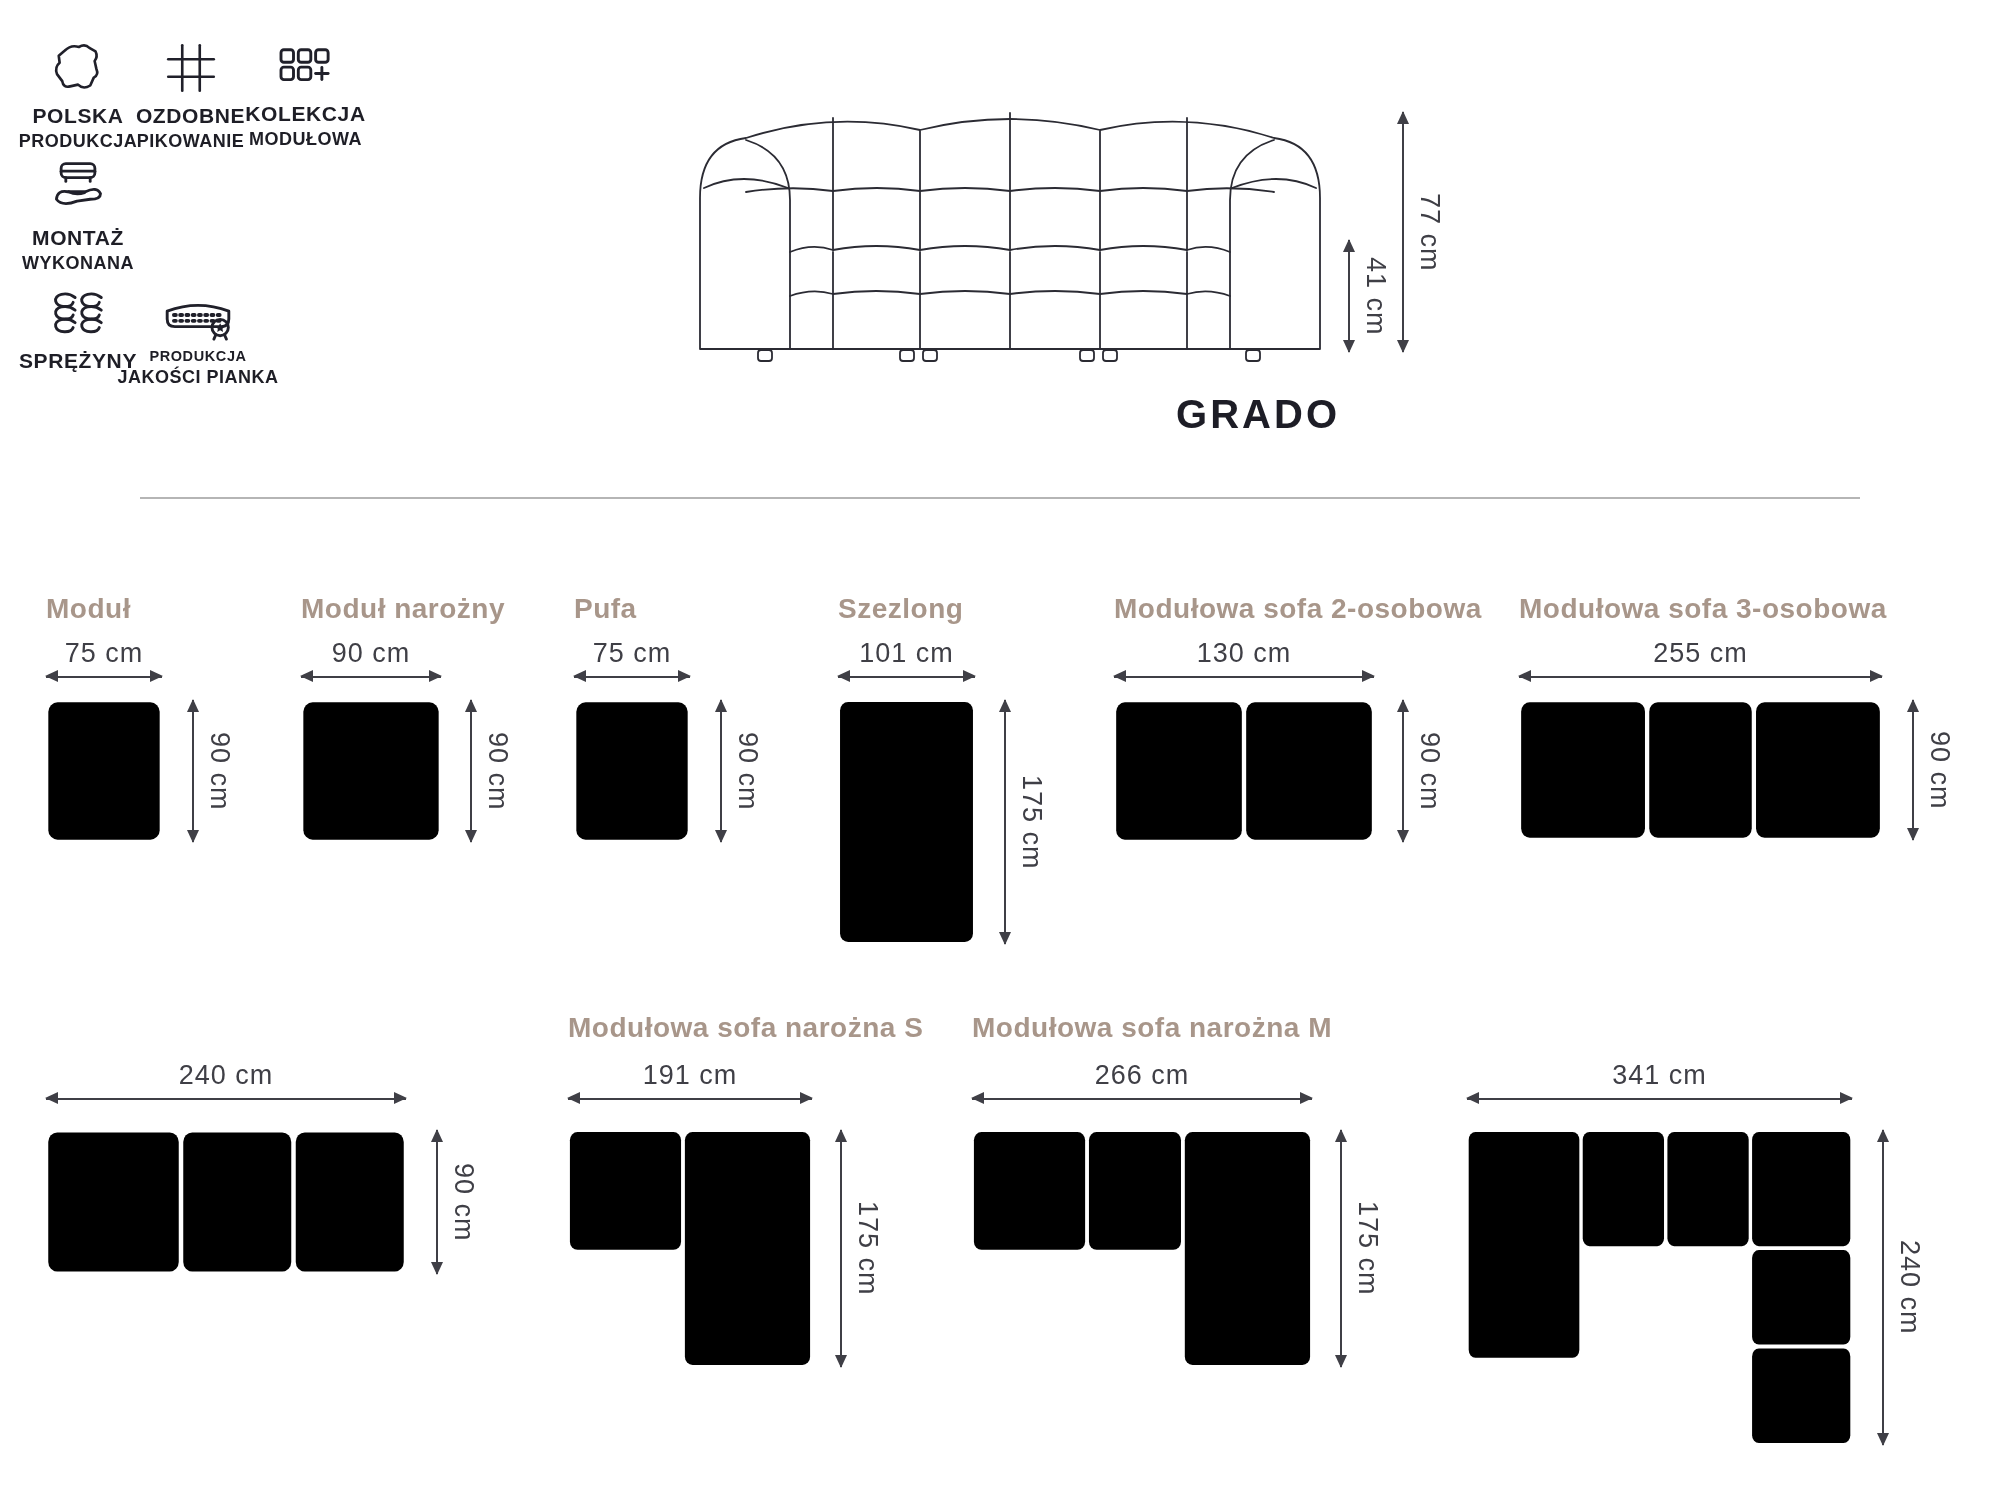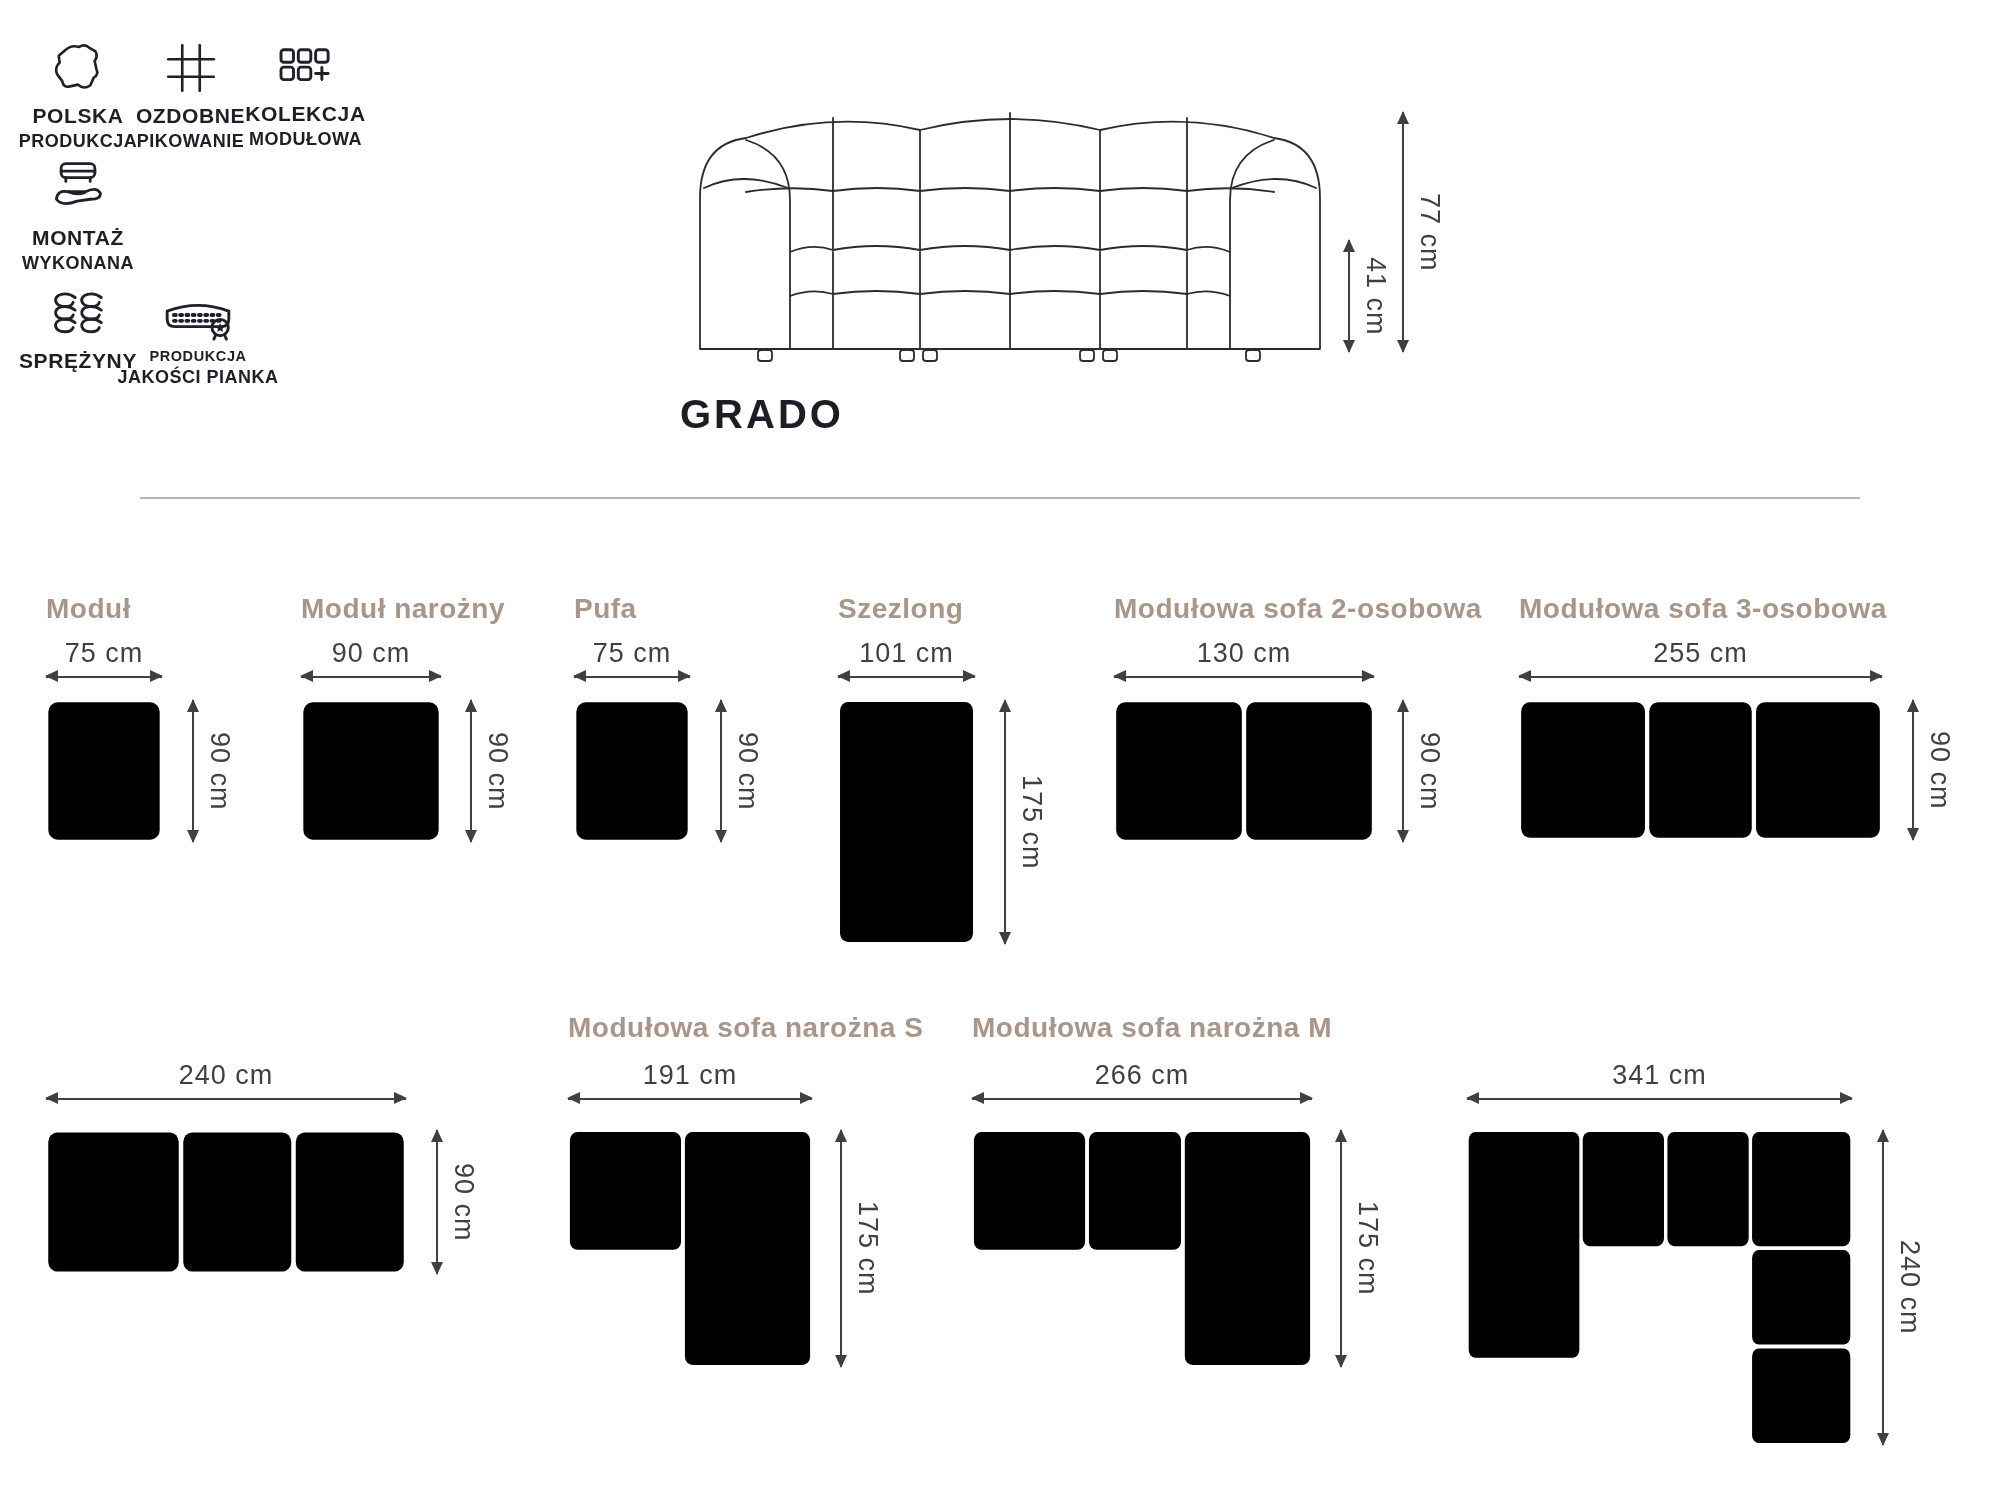--- a/index.html
+++ b/index.html
@@ -16,21 +16,21 @@
   .bl2{font-size:18px;font-weight:600;color:#1e1e26;letter-spacing:.5px;margin-top:3px;white-space:nowrap;}
   .badge.small .bl1{font-size:14.5px;font-weight:600;margin-top:6px;}
 
   
   .logo{position:absolute;left:1815px;top:45px;width:138px;height:148px;border:5px solid #14141c;border-radius:18px;box-sizing:border-box;padding:4px 0 0 13px;}
   .logo div{font-size:37px;line-height:42px;font-weight:700;color:#14141c;letter-spacing:.5px;}
 
   
   .hero-sofa{position:absolute;}
   .ln path,.ln rect{fill:none;stroke:#2b2b33;stroke-width:1.8;stroke-linecap:round;stroke-linejoin:round;}
-  .title{position:absolute;left:680px;top:392px;width:660px;text-align:left;font-size:40px;font-weight:700;letter-spacing:3px;color:#1d1d26;}
+  .title{position:absolute;left:680px;top:392px;width:660px;text-align:right;font-size:40px;font-weight:700;letter-spacing:3px;color:#1d1d26;}
   .divider{position:absolute;left:140px;top:497px;width:1720px;height:2px;background:#b5b5b5;}
 
   
   .mods{position:absolute;}
   .mhead{position:absolute;font-size:28px;font-weight:700;color:#a8968a;letter-spacing:.5px;white-space:nowrap;}
 
   
   .dim-h{position:absolute;height:0;border-top:2px solid #3f3f46;}
   .dim-h i{position:absolute;width:0;height:0;}
   .dim-h i.l{left:-1px;top:-8px;border:6px solid transparent;border-left:0;border-right:13px solid #3f3f46;}

